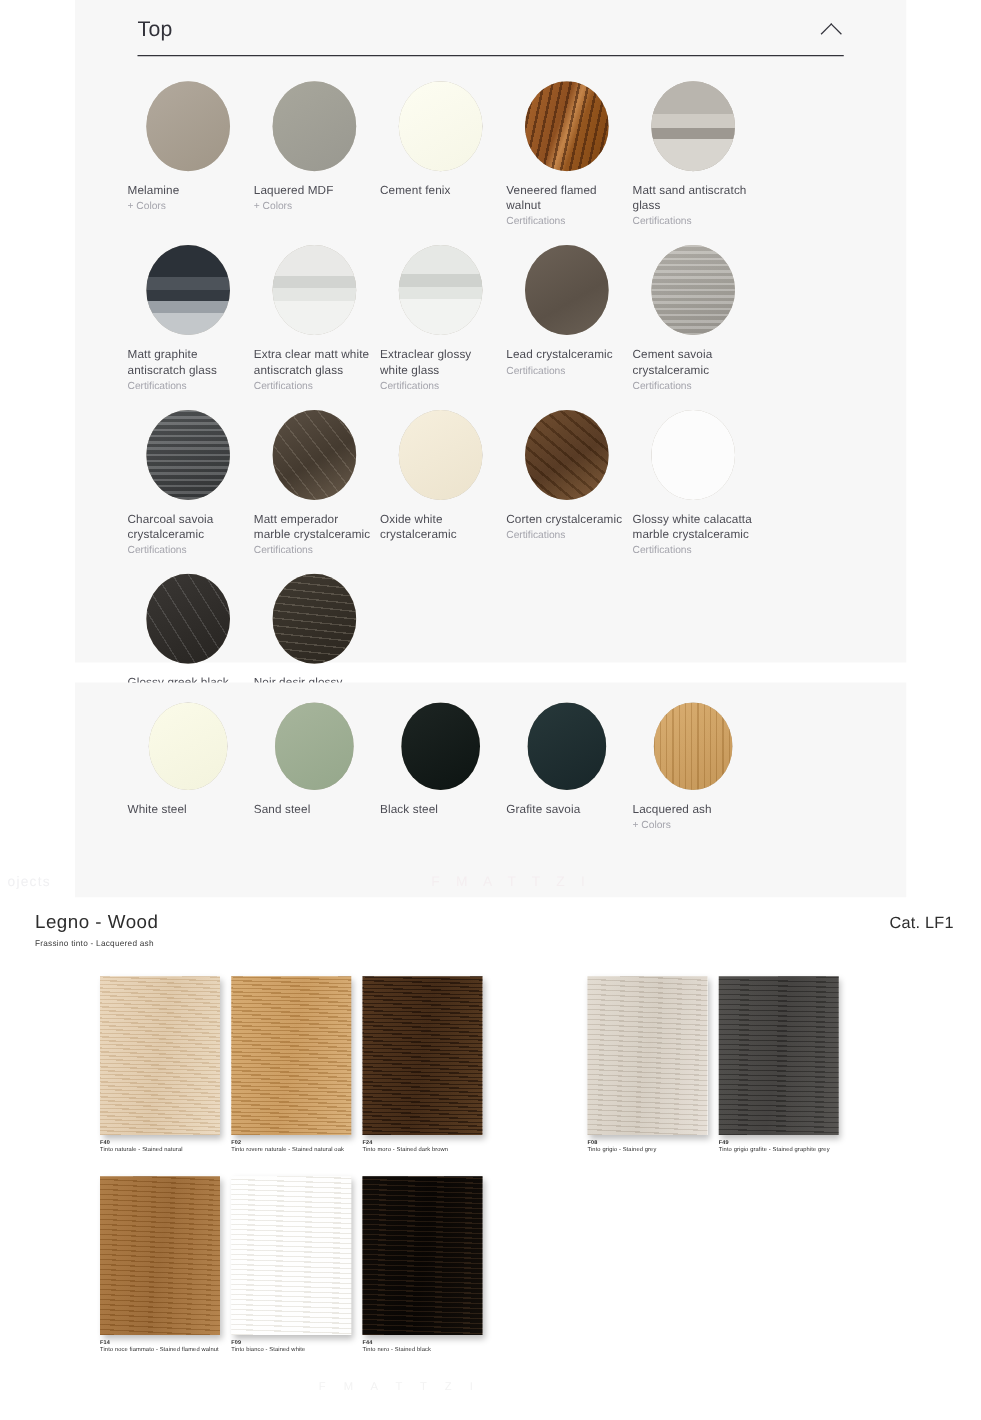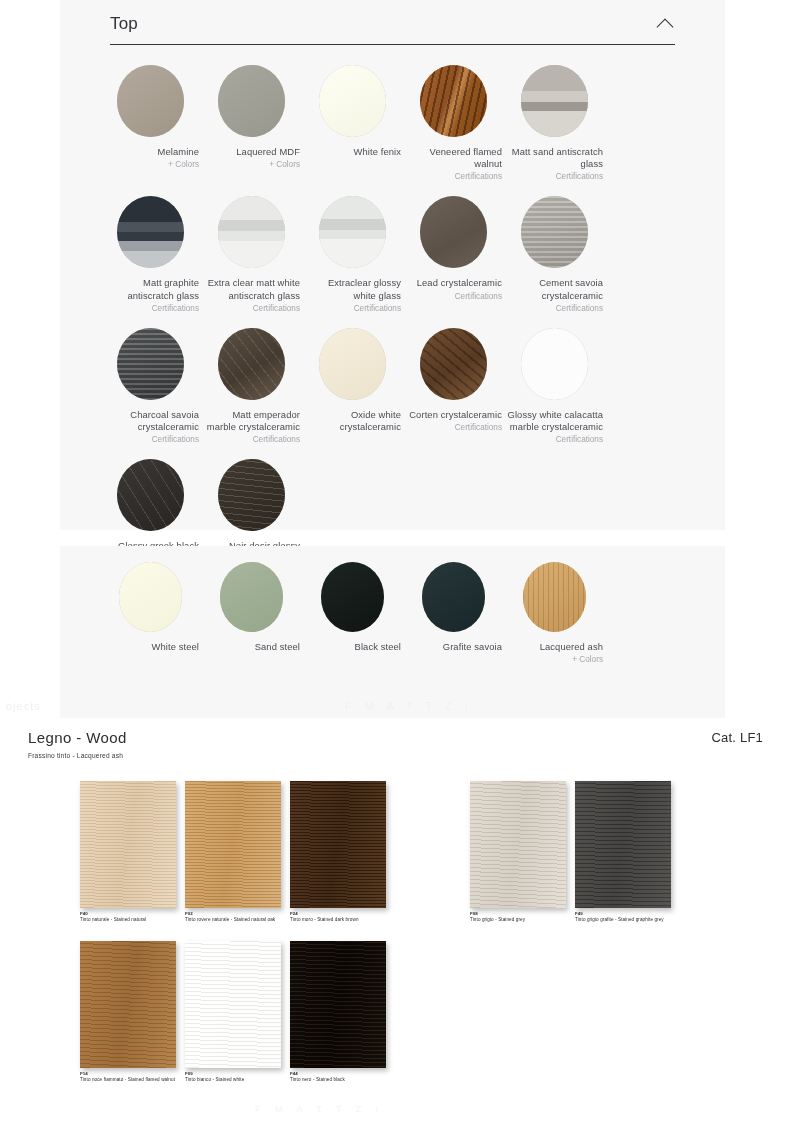--- a/index.html
+++ b/index.html
@@ -56,21 +56,21 @@
   }
 
   .swatch-grid {
     display:flex;
     flex-wrap:wrap;
     padding:14px 40px 6px 40px;
   }
   .swatch {
     width:101px;
     padding:0 2px;
-    text-align:right;
+    text-align:left;
     margin-bottom:8px;
   }
   .disc {
     width:67px; height:72px;
     border-radius:50%;
     margin:6px auto 9px auto;
     overflow:hidden;
     position:relative;
     background:#bdb7ac;
   }
@@ -306,21 +306,21 @@
             <div class="disc">
               <div class="tex t-mdf"></div>
             </div>
             <div class="sw-name">Laquered MDF</div>
             <div class="sw-sub">+ Colors</div>
           </div>
           <div class="swatch">
             <div class="disc">
               <div class="tex t-whitefenix"></div>
             </div>
-            <div class="sw-name">White fenix</div>
+            <div class="sw-name">Cement fenix</div>
           </div>
           <div class="swatch">
             <div class="disc">
               <div class="tex t-walnut"></div>
             </div>
             <div class="sw-name">Veneered flamed walnut</div>
             <div class="sw-sub">Certifications</div>
           </div>
           <div class="swatch">
             <div class="disc">

